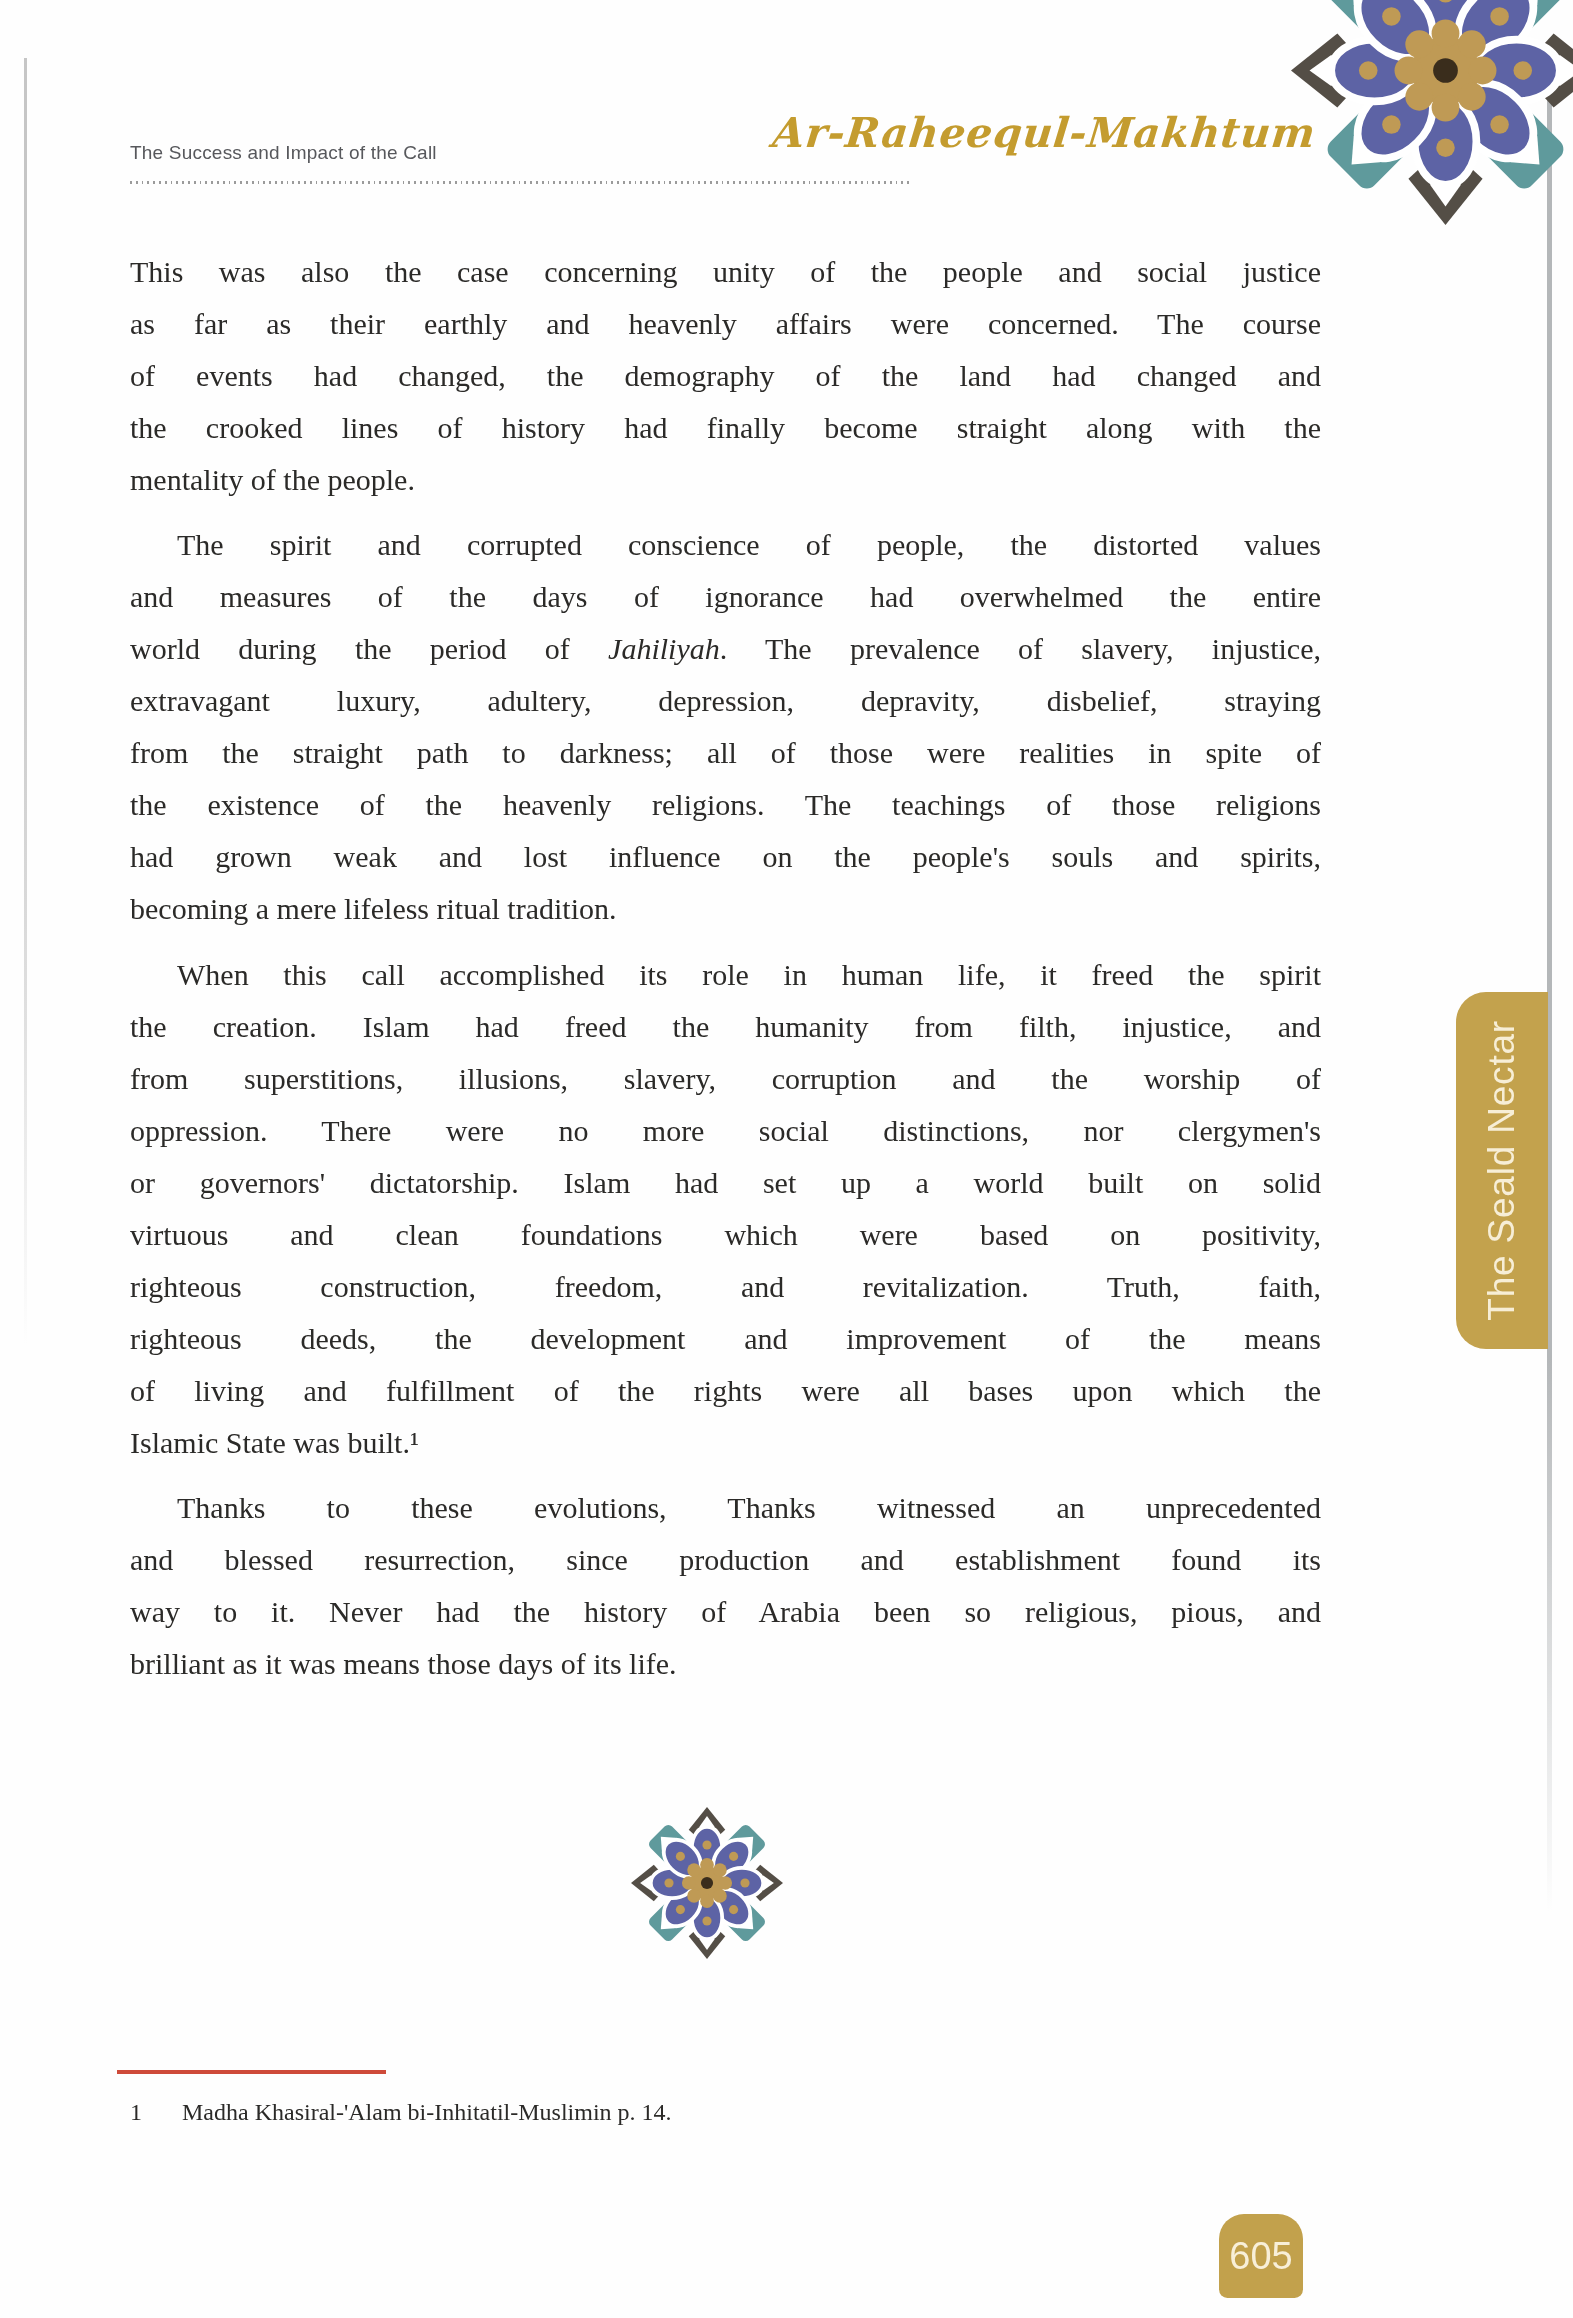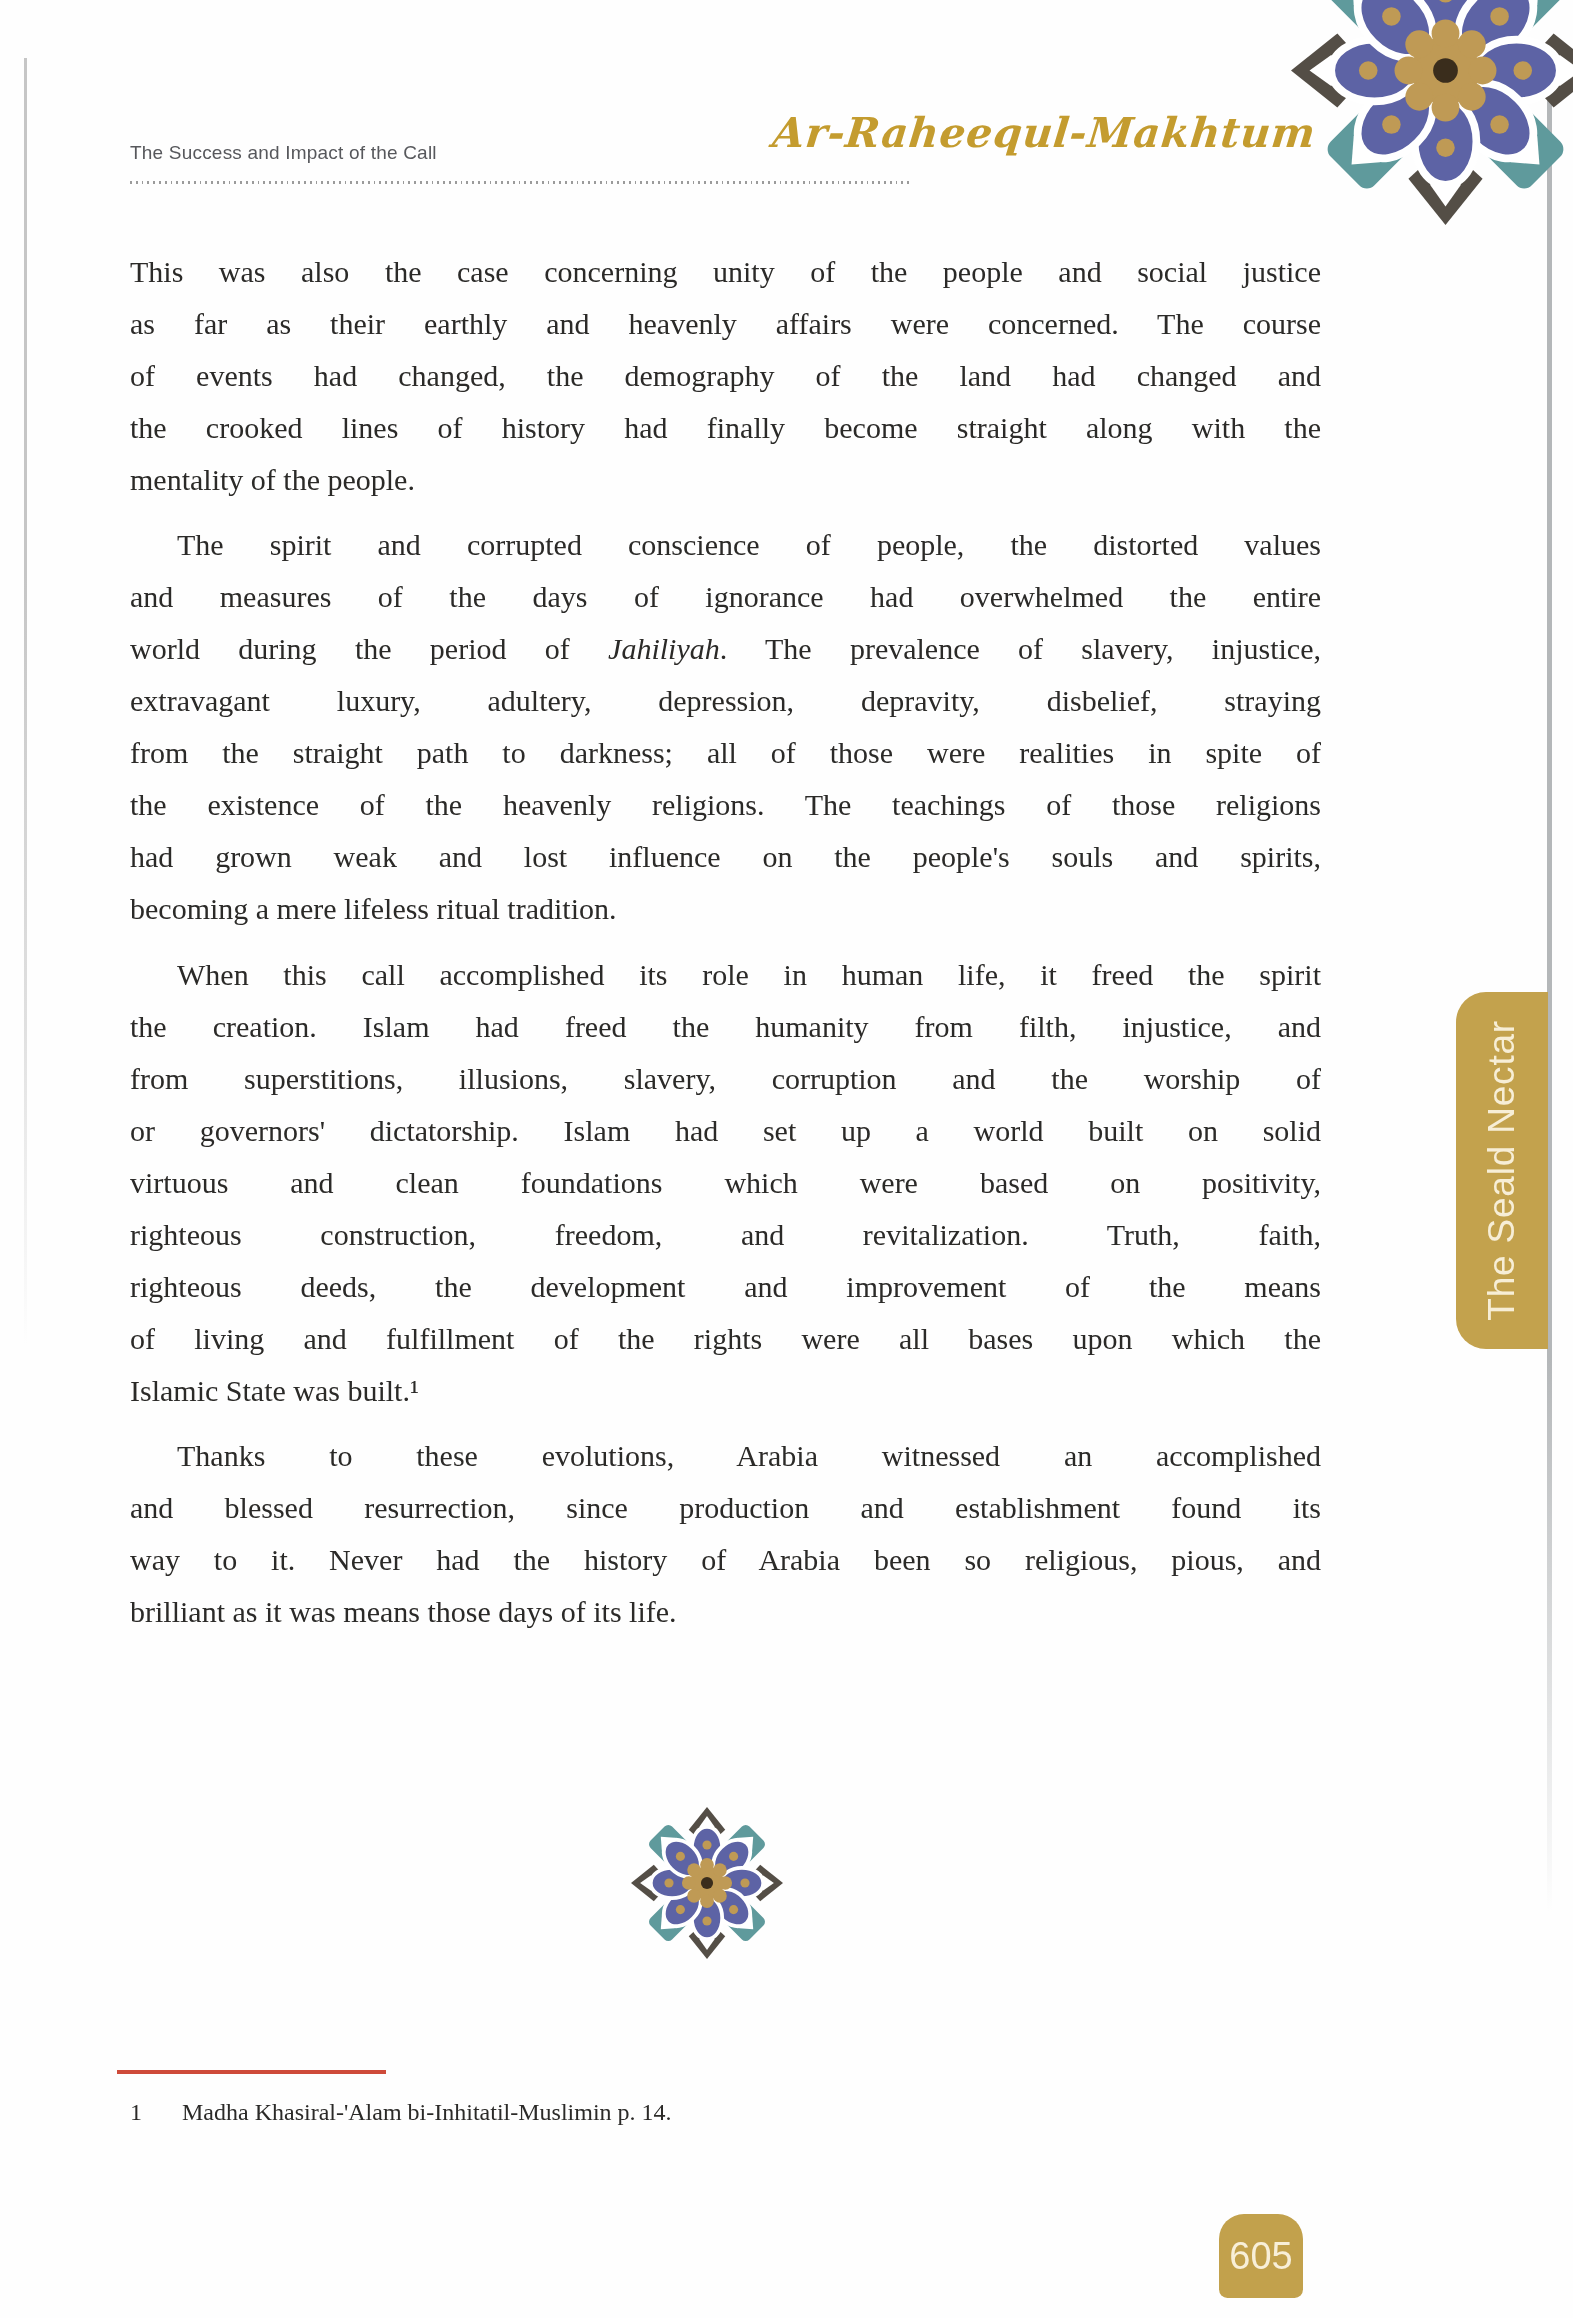--- a/index.html
+++ b/index.html
@@ -158,29 +158,30 @@
         <div class="line j">extravagant luxury, adultery, depression, depravity, disbelief, straying</div>
         <div class="line j">from the straight path to darkness; all of those were realities in spite of</div>
         <div class="line j">the existence of the heavenly religions. The teachings of those religions</div>
         <div class="line j">had grown weak and lost influence on the people's souls and spirits,</div>
         <div class="line">becoming a mere lifeless ritual tradition.</div>
       </div>
       <div class="para">
         <div class="line j ind">When this call accomplished its role in human life, it freed the spirit</div>
         <div class="line j">the creation. Islam had freed the humanity from filth, injustice, and</div>
         <div class="line j">from superstitions, illusions, slavery, corruption and the worship of</div>
+        <div class="line j">oppression. There were no more social distinctions, nor clergymen's</div>
         <div class="line j">or governors' dictatorship. Islam had set up a world built on solid</div>
         <div class="line j">virtuous and clean foundations which were based on positivity,</div>
         <div class="line j">righteous construction, freedom, and revitalization. Truth, faith,</div>
         <div class="line j">righteous deeds, the development and improvement of the means</div>
         <div class="line j">of living and fulfillment of the rights were all bases upon which the</div>
         <div class="line">Islamic State was built.¹</div>
       </div>
       <div class="para">
-        <div class="line j ind">Thanks to these evolutions, Arabia witnessed an accomplished</div>
+        <div class="line j ind">Thanks to these evolutions, Thanks witnessed an unprecedented</div>
         <div class="line j">and blessed resurrection, since production and establishment found its</div>
         <div class="line j">way to it. Never had the history of Arabia been so religious, pious, and</div>
         <div class="line">brilliant as it was means those days of its life.</div>
       </div>
     </div>
 
   <svg class="center-ornament" viewBox="-100 -100 200 200">
       <use href="#rosette"></use>
     </svg>
 

